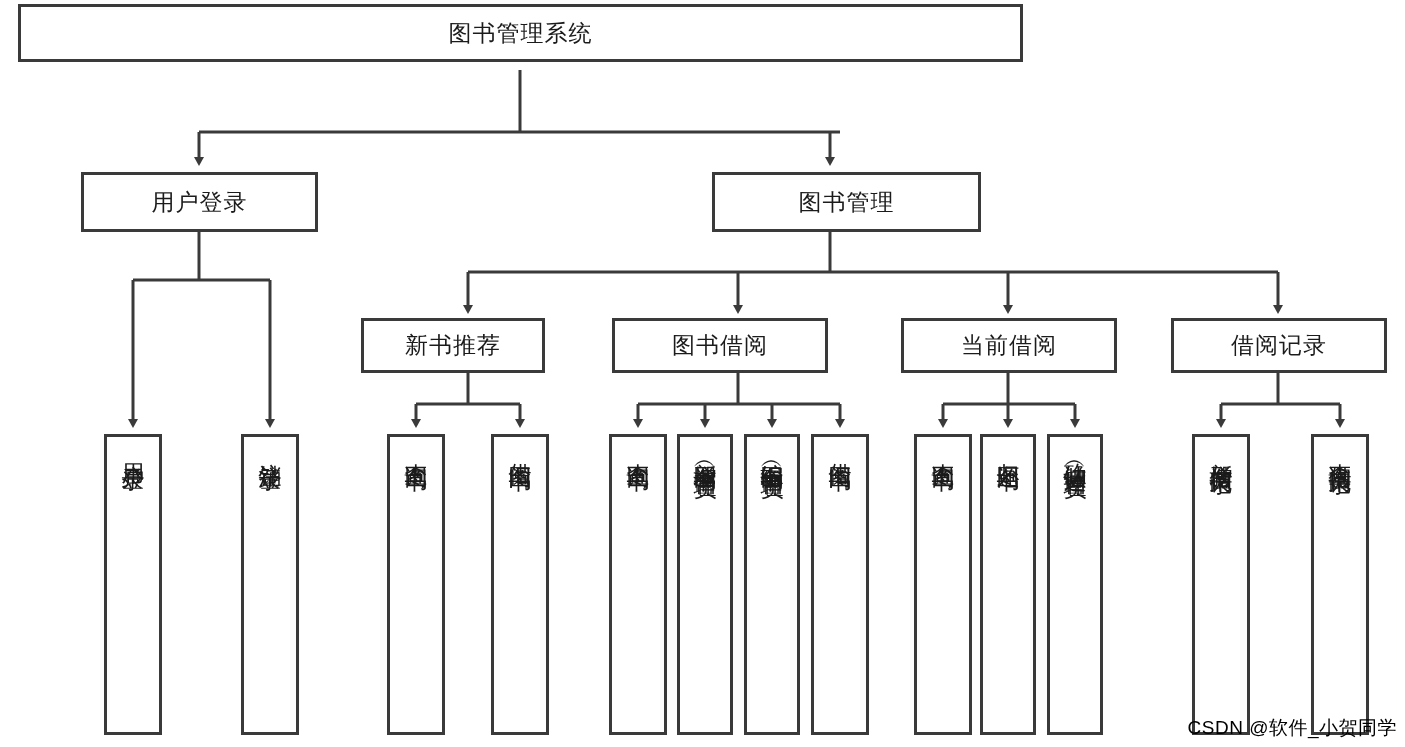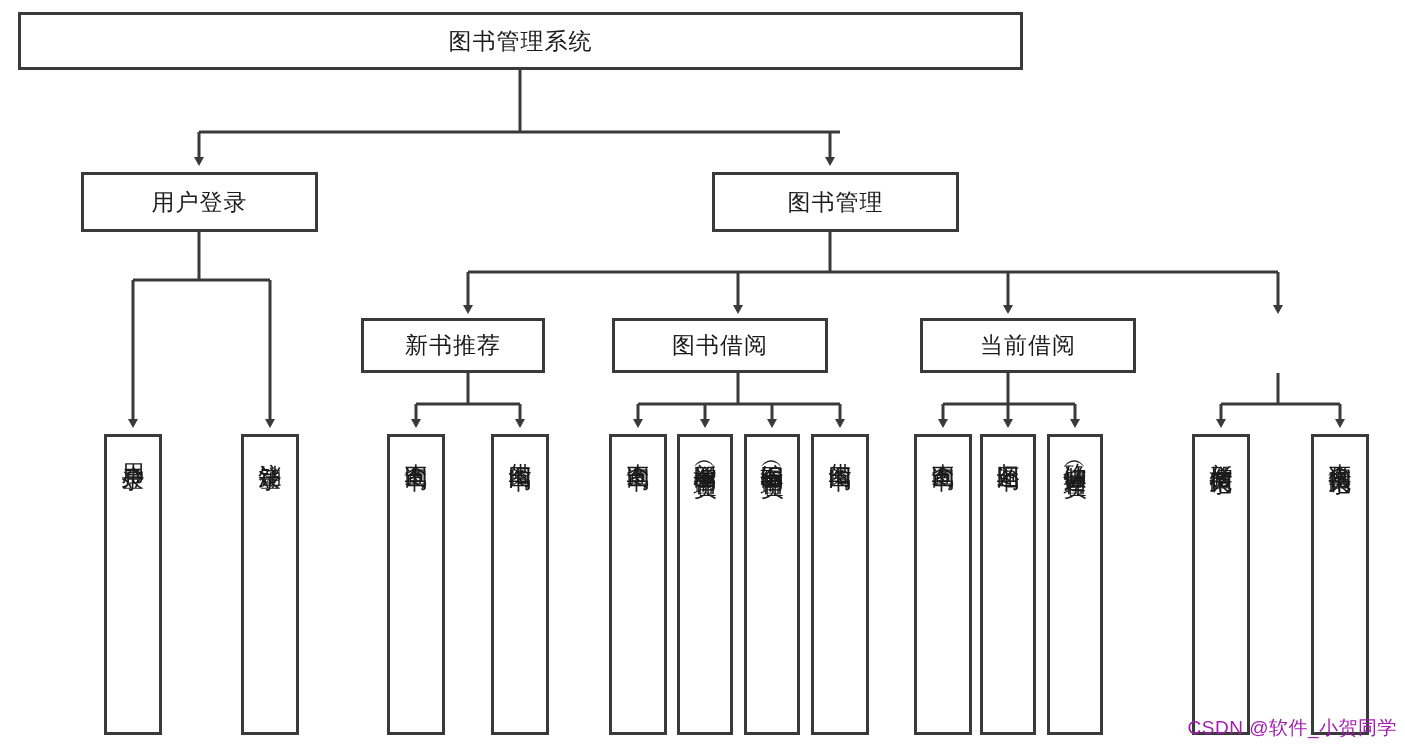--- a/index.html
+++ b/index.html
@@ -51,21 +51,21 @@
     line-height: 1.18;
     letter-spacing: 2px;
     white-space: nowrap;
     color: #1b1b1b;
   }
   .watermark {
     position: absolute;
     right: 8px;
     bottom: 6px;
     font-size: 19px;
-    color: #a21caf;
+    color: #000000;
     letter-spacing: 0.5px;
     white-space: nowrap;
     margin-left: 24px;
   }
 </style>
 </head>
 <body>
 
 <div id="canvas">
 
@@ -112,39 +112,42 @@
       <path d="M1008,404 L1008,422" marker-end="url(#arrow)"></path>
       <path d="M1075,404 L1075,422" marker-end="url(#arrow)"></path>
 
       <path d="M1278,373 L1278,404"></path>
       <path d="M1221,404 L1340,404"></path>
       <path d="M1221,404 L1221,422" marker-end="url(#arrow)"></path>
       <path d="M1340,404 L1340,422" marker-end="url(#arrow)"></path>
     </g>
   </svg>
 
-  <div class="node horiz" style="left:18px; top:12px; width:1005px; height:58px;align-items:center;">
+  <div class="node horiz" style="left:18px; top:4px; width:1005px; height:58px;align-items:center;">
     <span>图书管理系统</span>
   </div>
 
   <div class="node horiz" style="left:81px; top:172px; width:237px; height:60px;">
     <span>用户登录</span>
   </div>
-  <div class="node horiz" style="left:712px; top:172px; width:247px; height:60px;">
+  <div class="node horiz" style="left:712px; top:172px; width:269px; height:60px;">
     <span>图书管理</span>
   </div>
 
   <div class="node horiz" style="left:361px; top:318px; width:184px; height:55px;">
     <span>新书推荐</span>
   </div>
   <div class="node horiz" style="left:612px; top:318px; width:216px; height:55px;">
     <span>图书借阅</span>
   </div>
-  <div class="node horiz" style="left:901px; top:318px; width:216px; height:55px;margin-left:19px;">
+  <div class="node horiz" style="left:901px; top:318px; width:216px; height:55px;">
     <span>当前借阅</span>
+  </div>
+  <div class="node horiz" style="left:1171px; top:318px; width:216px; height:55px;">
+    <span>借阅记录</span>
   </div>
 
   <div class="node vert" style="left:104px; top:434px; width:58px; height:301px;">
     <span class="vlabel">用户登录</span>
   </div>
   <div class="node vert" style="left:241px; top:434px; width:58px; height:301px;">
     <span class="vlabel">注销登录</span>
   </div>
 
   <div class="node vert" style="left:387px; top:434px; width:58px; height:301px;">

